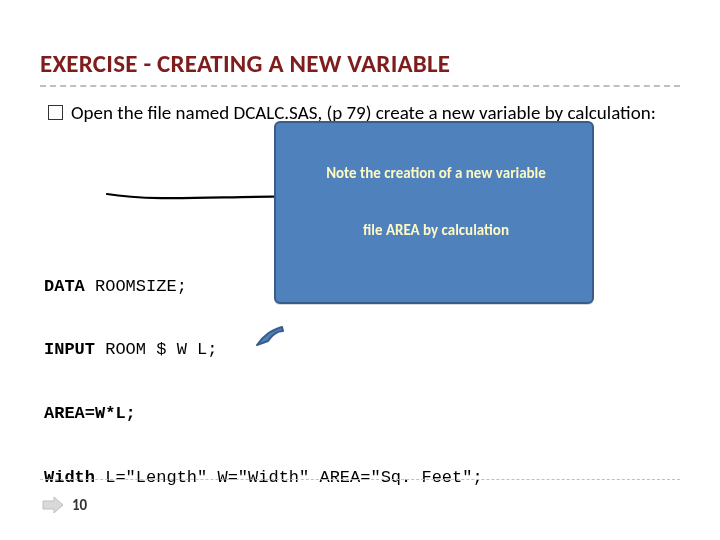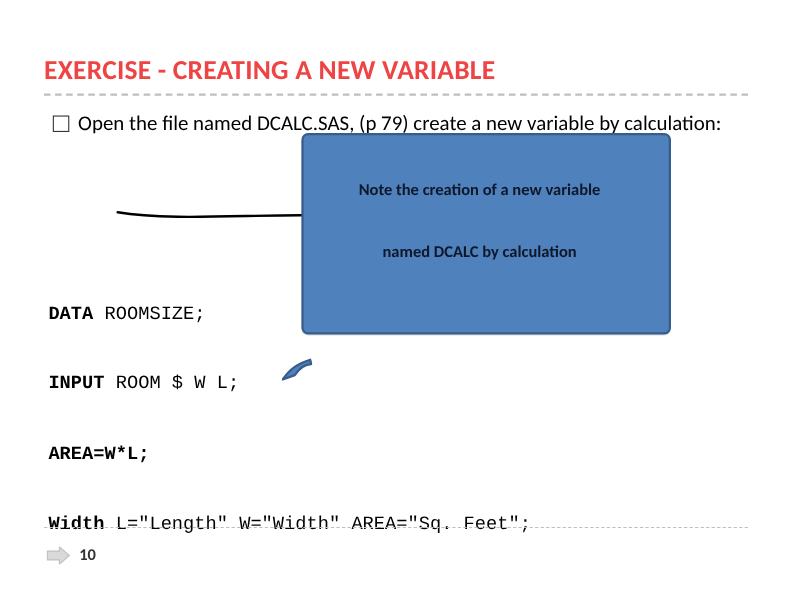--- a/index.html
+++ b/index.html
@@ -14,21 +14,21 @@
   .slide {
     position: relative;
     width: 720px;
     height: 540px;
     box-sizing: border-box;
     padding: 48px 40px 20px 40px;
   }
   .title {
     font-size: 25px;
     font-weight: 700;
-    color: #ef4444;
+    color: #7f1d1d;
     margin: 0 0 4px 0;
     letter-spacing: 0.2px;
   }
   .title-rule {
     border: none;
     border-top: 2px dashed #bfbfbf;
     margin: 6px 0 14px 0;
   }
   .bullet-row {
     display: flex;
@@ -61,26 +61,26 @@
   .code-line { display: block; }
   .bold { font-weight: 700; }
   .callout {
     position: absolute;
     top: -6px;
     left: 230px;
     width: 300px;
     background: #4f81bd;
     border: 2px solid #385d8a;
     border-radius: 6px;
-    color: #0f172a;
+    color: #fef9c3;
     font-family: "Calibri", "Segoe UI", Arial, sans-serif;
     font-size: 15px;
     font-weight: 700;
     text-align: center;
-    padding: 4px 22px 6px 10px;
+    padding: 4px 6px 6px 10px;
     box-shadow: 0 1px 0 rgba(0,0,0,0.15);
     z-index: 2;
   }
   .callout-tail {
     position: absolute;
     left: -20px;
     bottom: -6px;
     width: 28px;
     height: 20px;
     overflow: visible;
@@ -134,21 +134,21 @@
   <div class="code-block">
 
     <div class="underline-mark">
       <svg width="218" height="14" viewBox="0 0 218 14">
         <path d="M2 4 C 60 14, 160 2, 216 9" stroke="#000" stroke-width="2.2" fill="none" stroke-linecap="round"></path>
       </svg>
     </div>
 
     <div class="callout">
       <div>Note the creation of a new variable</div>
-      <div>named DCALC by calculation</div>
+      <div>file AREA by calculation</div>
       <div class="callout-tail">
         <svg width="28" height="22" viewBox="0 0 28 22">
           <path d="M26 2 C 14 6, 8 10, 1 20 L 12 16 C 16 10, 20 6, 27 6 Z" fill="#4f81bd" stroke="#385d8a" stroke-width="2" stroke-linejoin="round"></path>
         </svg>
       </div>
     </div>
 
     <span class="code-line"><span class="bold">DATA </span><span>ROOMSIZE;</span></span>
     <span class="code-line"><span class="bold">INPUT </span><span>ROOM $ W L;</span></span>
     <span class="code-line bold">AREA=W*L;</span>

